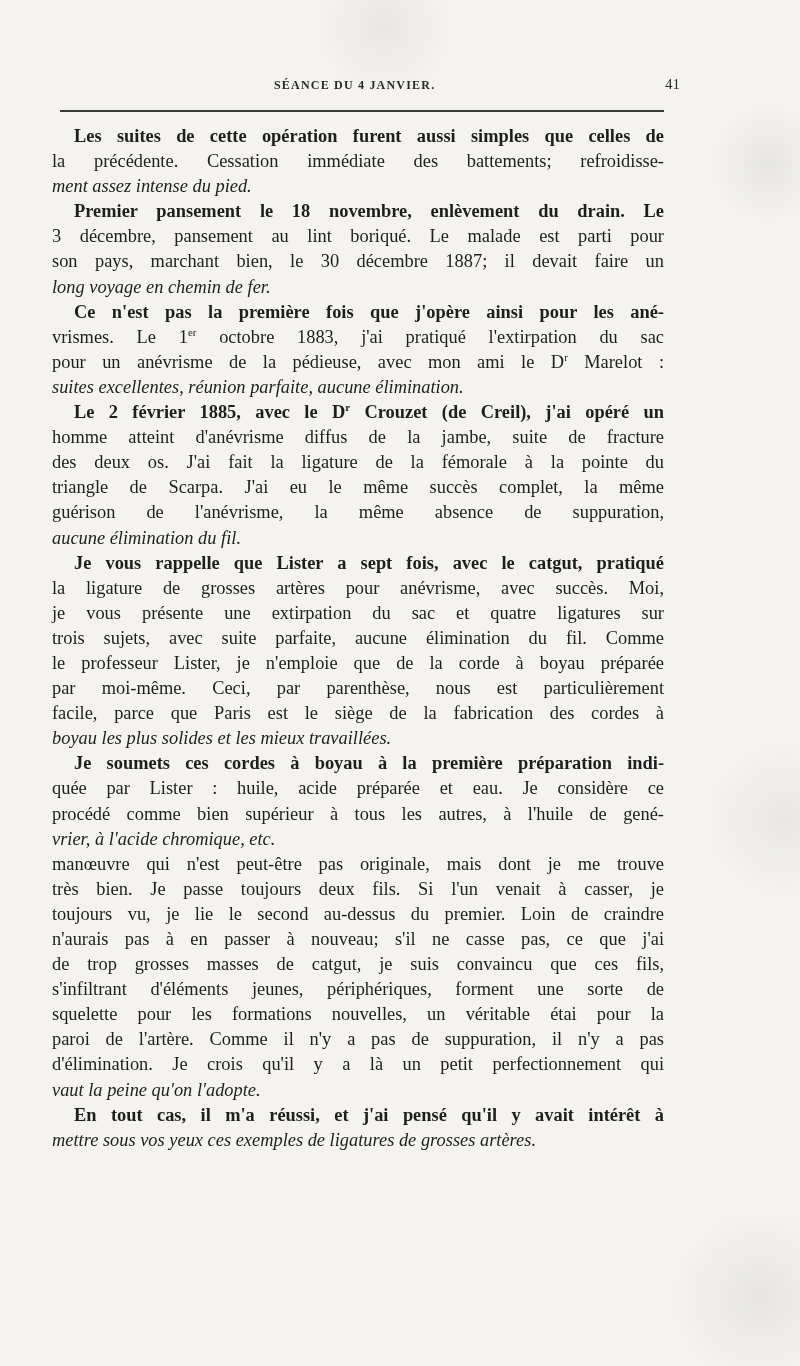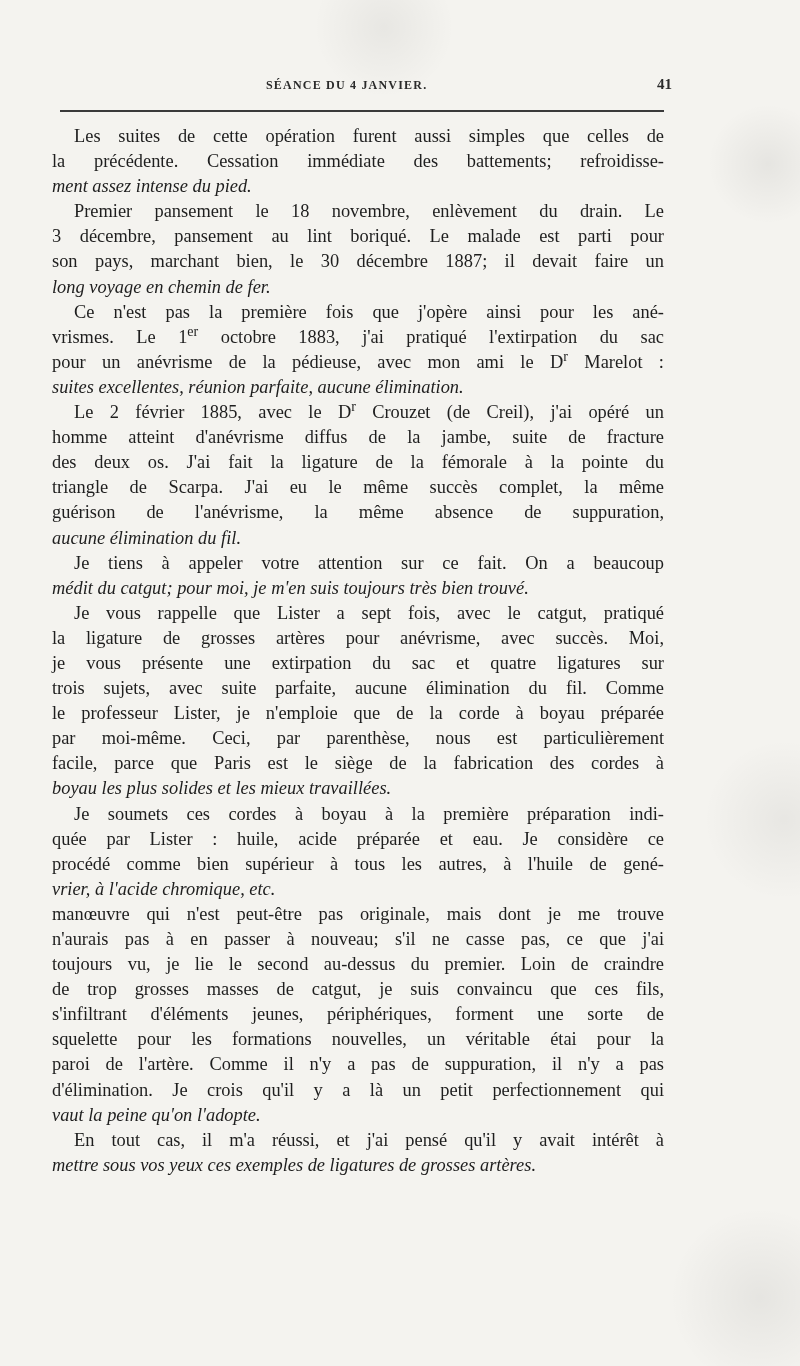--- a/index.html
+++ b/index.html
@@ -10,45 +10,45 @@
       radial-gradient(circle at 96% 12%, rgba(0,0,0,0.06) 0, transparent 60px),
       radial-gradient(circle at 98% 60%, rgba(0,0,0,0.05) 0, transparent 80px),
       radial-gradient(circle at 95% 95%, rgba(0,0,0,0.06) 0, transparent 90px),
       radial-gradient(circle at 48% 2%, rgba(0,0,0,0.05) 0, transparent 70px);
     position: relative; overflow: hidden;
     font-family: "Liberation Serif", "DejaVu Serif", serif;
     color: #1e1e1e;
   }
   .page { position: absolute; left: 52px; top: 0; width: 612px; }
   .running-head {
-    position: absolute; top: 78px; left: 8px; width: 612px; height: 20px;
+    position: absolute; top: 78px; left: 16px; width: 612px; height: 20px;
   }
   .running-title {
     position: absolute; left: 206px; top: 0;
     font-size: 12px; letter-spacing: 1.2px; font-variant: small-caps;
     font-weight: bold; color: #2a2a2a;
   }
   .folio {
     position: absolute; right: 0; top: -2px;
-    font-size: 15px; font-weight: bold; color: #2a2a2a;
+    font-size: 15px; font-weight: normal; color: #2a2a2a;
   }
   .rule {
     position: absolute; top: 110px; left: 8px; width: 604px; height: 2px;
     background: #3a3a3a;
   }
   .body-text { position: absolute; top: 124px; left: 0; width: 612px; }
   .line {
     height: 25.1px; line-height: 25.1px;
     font-size: 18.4px;
     text-align: justify; text-align-last: justify;
     white-space: nowrap; overflow: visible;
   }
-  .line.indent { padding-left: 22px; }
+  .line.indent { padding-left: 22px; font-weight: bold; }
   .line.last { text-align-last: left; font-style: italic; }
-  sup { font-size: 14px; line-height: 0; vertical-align: 7px; margin-top: 39px; }
+  sup { font-size: 11px; line-height: 0; vertical-align: 7px; margin-top: 39px; }
 </style>
 </head>
 <body>
 
 <div class="page">
   <div class="running-head">
     <span class="running-title">SÉANCE DU 4 JANVIER.</span>
     <span class="folio">41</span>
   </div>
   <div class="rule"></div>
@@ -73,43 +73,40 @@
       </div>
       <div>
         <div class="line indent">Le 2 février 1885, avec le D<sup>r</sup> Crouzet (de Creil), j'ai opéré un</div>
         <div class="line">homme atteint d'anévrisme diffus de la jambe, suite de fracture</div>
         <div class="line">des deux os. J'ai fait la ligature de la fémorale à la pointe du</div>
         <div class="line">triangle de Scarpa. J'ai eu le même succès complet, la même</div>
         <div class="line">guérison de l'anévrisme, la même absence de suppuration,</div>
         <div class="line last">aucune élimination du fil.</div>
       </div>
       <div>
-        <div class="line indent">Je tiens à appeler votre attention sur ce fait. On a beaucoup</div>
-        <div class="line last">médit du catgut; pour moi, je m'en suis toujours très bien trouvé.</div>
-      </div>
-      <div>
         <div class="line indent">Je vous rappelle que Lister a sept fois, avec le catgut, pratiqué</div>
         <div class="line">la ligature de grosses artères pour anévrisme, avec succès. Moi,</div>
         <div class="line">je vous présente une extirpation du sac et quatre ligatures sur</div>
         <div class="line">trois sujets, avec suite parfaite, aucune élimination du fil. Comme</div>
         <div class="line">le professeur Lister, je n'emploie que de la corde à boyau préparée</div>
         <div class="line">par moi-même. Ceci, par parenthèse, nous est particulièrement</div>
         <div class="line">facile, parce que Paris est le siège de la fabrication des cordes à</div>
         <div class="line last">boyau les plus solides et les mieux travaillées.</div>
       </div>
       <div>
         <div class="line indent">Je soumets ces cordes à boyau à la première préparation indi-</div>
         <div class="line">quée par Lister : huile, acide préparée et eau. Je considère ce</div>
         <div class="line">procédé comme bien supérieur à tous les autres, à l'huile de gené-</div>
         <div class="line last">vrier, à l'acide chromique, etc.</div>
       </div>
       <div>
         <div class="line">manœuvre qui n'est peut-être pas originale, mais dont je me trouve</div>
+        <div class="line">très bien. Je passe toujours deux fils. Si l'un venait à casser, je</div>
+        <div class="line">toujours vu, je lie le second au-dessus du premier. Loin de craindre</div>
         <div class="line">n'aurais pas à en passer à nouveau; s'il ne casse pas, ce que j'ai</div>
-        <div class="line">toujours vu, je lie le second au-dessus du premier. Loin de craindre</div>
         <div class="line">de trop grosses masses de catgut, je suis convaincu que ces fils,</div>
         <div class="line">s'infiltrant d'éléments jeunes, périphériques, forment une sorte de</div>
         <div class="line">squelette pour les formations nouvelles, un véritable étai pour la</div>
         <div class="line">paroi de l'artère. Comme il n'y a pas de suppuration, il n'y a pas</div>
         <div class="line">d'élimination. Je crois qu'il y a là un petit perfectionnement qui</div>
         <div class="line last">vaut la peine qu'on l'adopte.</div>
       </div>
       <div>
         <div class="line indent">En tout cas, il m'a réussi, et j'ai pensé qu'il y avait intérêt à</div>
         <div class="line last">mettre sous vos yeux ces exemples de ligatures de grosses artères.</div>

